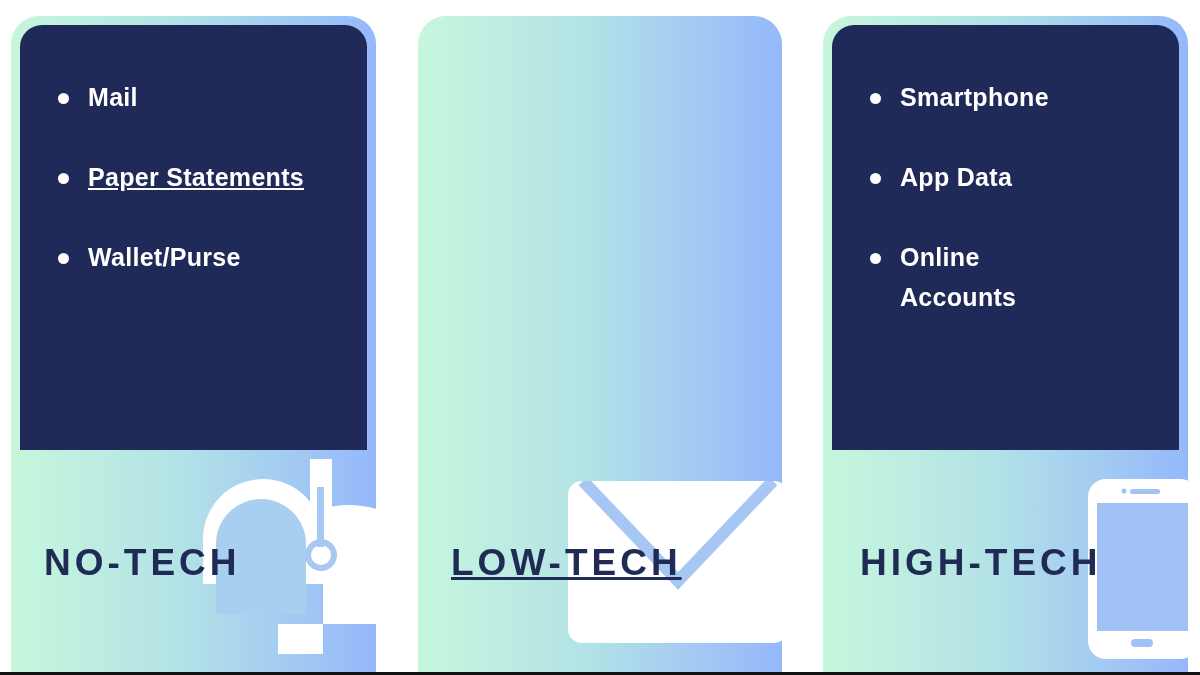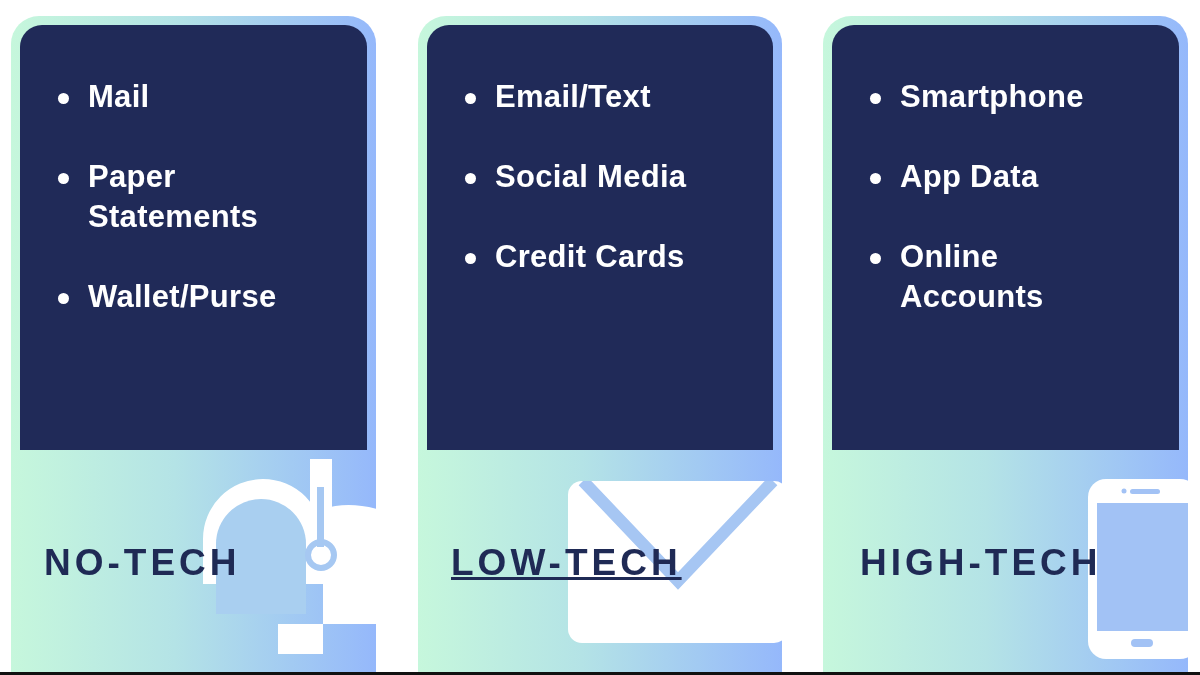--- a/index.html
+++ b/index.html
@@ -17,21 +17,21 @@
     .panel .dark {
       position: absolute; left: 9px; right: 9px; top: 9px; height: 425px;
       background: #202a58; border-radius: 22px 22px 0 0;
     }
     .panel ul {
       list-style: none; margin: 0; padding: 0;
       position: absolute; left: 36px; top: 52px;
     }
     .panel li {
       position: relative; padding-left: 32px; color: #ffffff;
-      font-weight: bold; font-size: 31px; line-height: 40px; margin-bottom: 40px;
+      font-weight: bold; font-size: 25px; line-height: 40px; margin-bottom: 40px;
       letter-spacing: 0.3px;
     }
     .panel li::before {
       content: ""; position: absolute; left: 2px; top: 16px;
       width: 11px; height: 11px; border-radius: 50%; background: #ffffff;
     }
     .label {
       position: absolute; top: 526px; color: #1f2a55; font-weight: bold;
       font-size: 37px; letter-spacing: 4px; z-index: 3;
     }
@@ -40,44 +40,37 @@
       position: absolute; left: 0; right: 0; bottom: 0; height: 3px; background: #111111; z-index: 5;
     }
   </style>
 </head>
 <body>
 
 <div class="panel" style="left:11px; width:365px;">
   <div class="dark">
     <ul>
       <li>Mail</li>
-      <li style="width:220px;"><span>Paper Statements</span></li>
+      <li style="width:220px;text-decoration:underline;"><span>Paper Statements</span></li>
       <li>Wallet/Purse</li>
     </ul>
   </div>
   <svg class="icon" width="200" height="210" viewBox="0 0 200 210" style="left:182px; top:443px;">
     <rect x="117" y="0" width="22" height="60" fill="#ffffff"></rect>
     <path d="M10 125 V80 A60 60 0 0 1 130 80 V165 H200 V125 Z" fill="#ffffff"></path>
     <path d="M130 50 Q160 40 200 55 V165 H130 Z" fill="#ffffff"></path>
     <path d="M23 155 V85 A45 45 0 0 1 113 85 V155 Z" fill="#a9cff0"></path>
     <rect x="124" y="28" width="7" height="60" fill="#a6c8f2"></rect>
     <circle cx="128" cy="96" r="13" fill="none" stroke="#a6c8f2" stroke-width="6"></circle>
     <rect x="85" y="165" width="45" height="30" fill="#ffffff"></rect>
   </svg>
   <div class="label" style="left:33px;">NO-TECH</div>
 </div>
 
 <div class="panel" style="left:418px; width:364px;">
-  <div class="dark">
-    <ul>
-      <li>Email/Text</li>
-      <li>Social Media</li>
-      <li>Credit Cards</li>
-    </ul>
-  </div>
   <svg class="icon" width="220" height="165" viewBox="0 0 220 165" style="left:150px; top:465px;">
     <rect x="0" y="0" width="220" height="162" rx="14" fill="#ffffff"></rect>
     <path d="M15 0 L110 100 L205 0" fill="none" stroke="#a6c6f3" stroke-width="12"></path>
   </svg>
   <div class="label" style="left:33px;text-decoration:underline;">LOW-TECH</div>
 </div>
 
 <div class="panel" style="left:823px; width:365px;text-decoration:underline;">
   <div class="dark">
     <ul>

